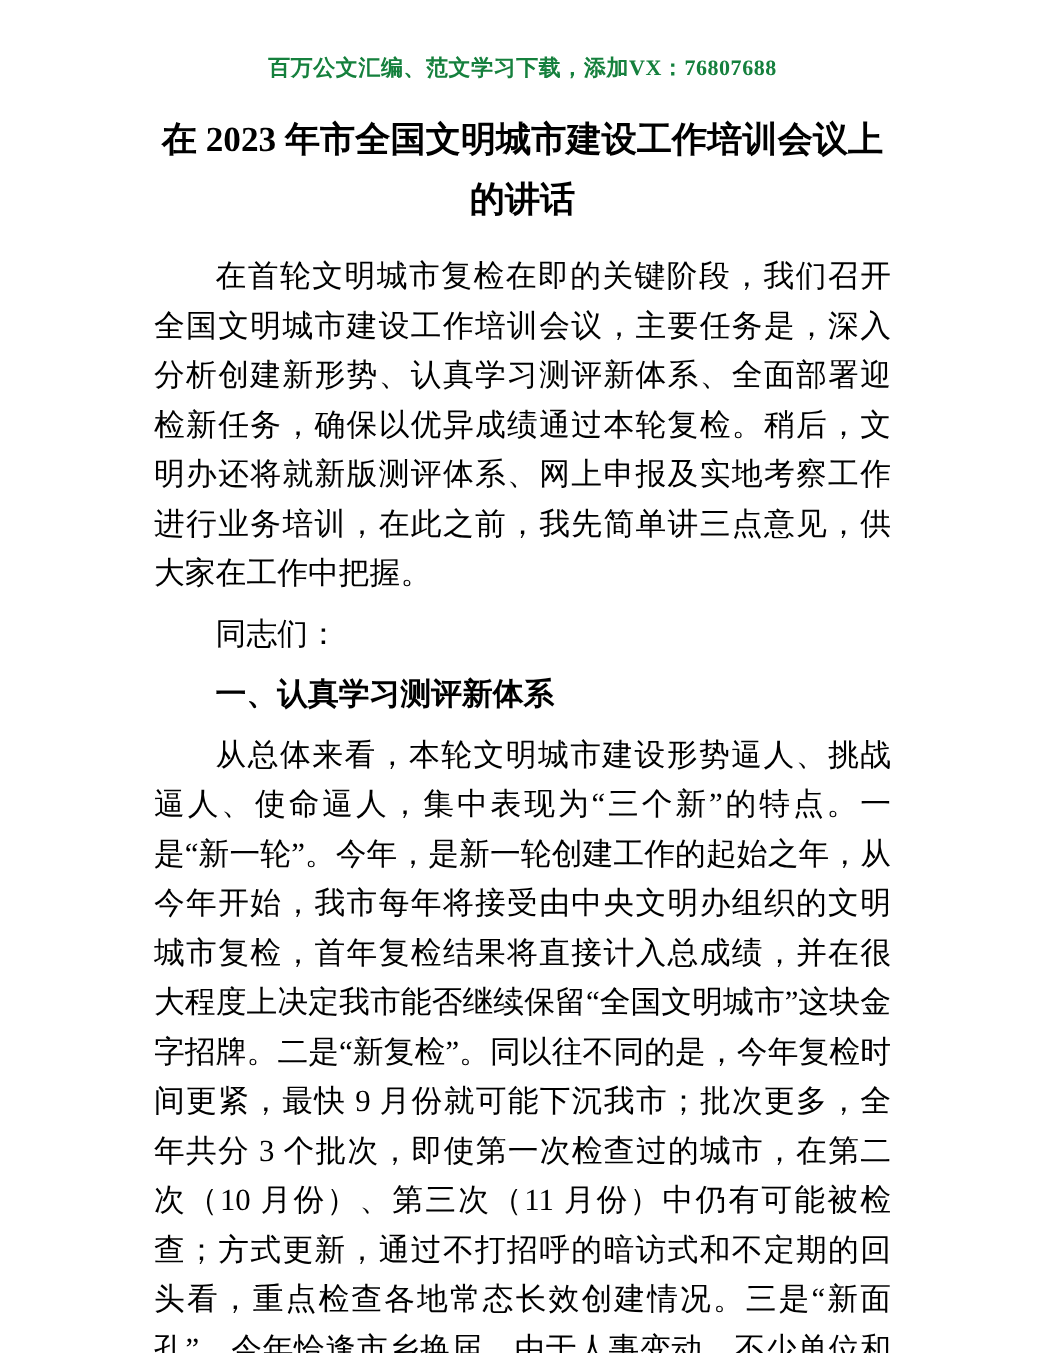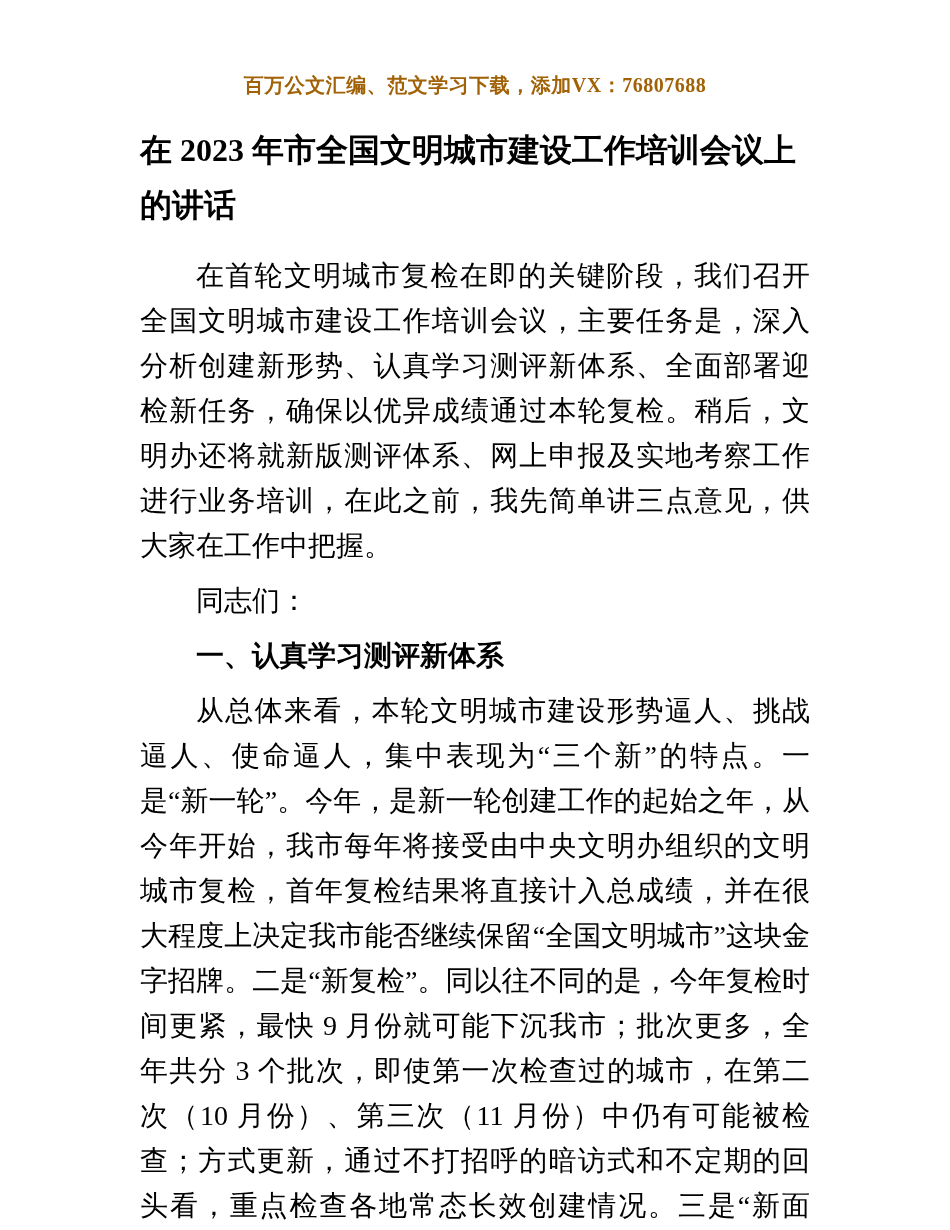--- a/index.html
+++ b/index.html
@@ -22,21 +22,21 @@
   .notice {
     text-align: center;
     font-size: 20px;
     font-weight: 700;
     letter-spacing: 0.5px;
     margin: 0 0 24px 0;
   }
   .doc-title {
     font-size: 32px;
     font-weight: 700;
-    text-align: left;
+    text-align: center;
     line-height: 55px;
     margin: 0 0 20px 0;
     color: #000000;
   }
   .doc-body p {
     font-size: 28px;
     line-height: 45px;
     font-weight: 500;
     text-align: justify;
     text-indent: 2em;
@@ -45,21 +45,21 @@
     word-break: break-all;
   }
   .doc-body p.heading {
     font-weight: 700;
   }
 </style>
 </head>
 <body>
 
 <div class="page">
-  <div class="notice" style="color: #a16207; margin-top: 24px;">百万公文汇编、范文学习下载，添加VX：76807688</div>
+  <div class="notice" style="color: #15803d;">百万公文汇编、范文学习下载，添加VX：76807688</div>
 
   <h1 class="doc-title">在 2023 年市全国文明城市建设工作培训会议上的讲话</h1>
 
   <div class="doc-body" id="doc-body">
       <p>在首轮文明城市复检在即的关键阶段，我们召开全国文明城市建设工作培训会议，主要任务是，深入分析创建新形势、认真学习测评新体系、全面部署迎检新任务，确保以优异成绩通过本轮复检。稍后，文明办还将就新版测评体系、网上申报及实地考察工作进行业务培训，在此之前，我先简单讲三点意见，供大家在工作中把握。</p>
       <p>同志们：</p>
       <p class="heading">一、认真学习测评新体系</p>
       <p>从总体来看，本轮文明城市建设形势逼人、挑战逼人、使命逼人，集中表现为“三个新”的特点。一是“新一轮”。今年，是新一轮创建工作的起始之年，从今年开始，我市每年将接受由中央文明办组织的文明城市复检，首年复检结果将直接计入总成绩，并在很大程度上决定我市能否继续保留“全国文明城市”这块金字招牌。二是“新复检”。同以往不同的是，今年复检时间更紧，最快 9 月份就可能下沉我市；批次更多，全年共分 3 个批次，即使第一次检查过的城市，在第二次（10 月份）、第三次（11 月份）中仍有可能被检查；方式更新，通过不打招呼的暗访式和不定期的回头看，重点检查各地常态长效创建情况。三是“新面孔”。今年恰逢市乡换届，由于人事变动，不少单位和地方的分管负责同志及创建干事进行</p>
     </div>
 </div>

